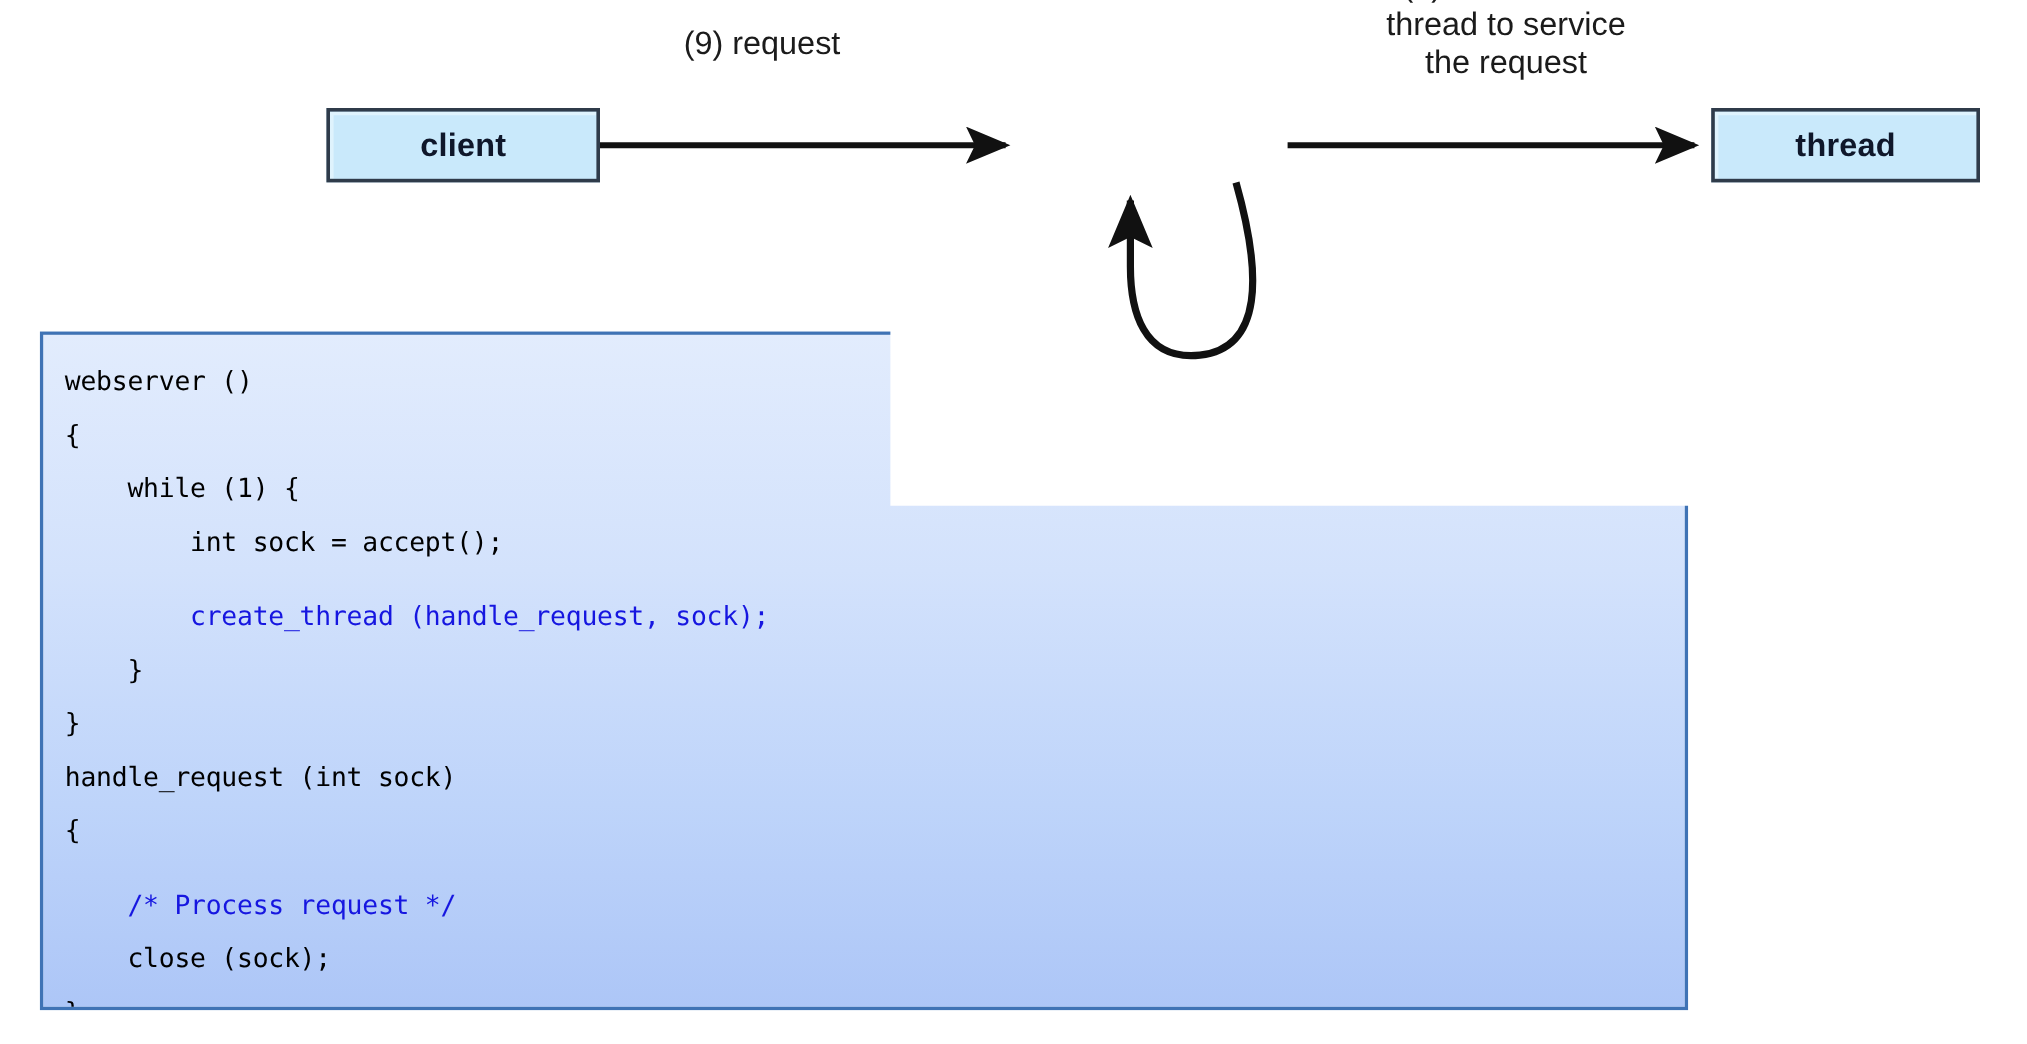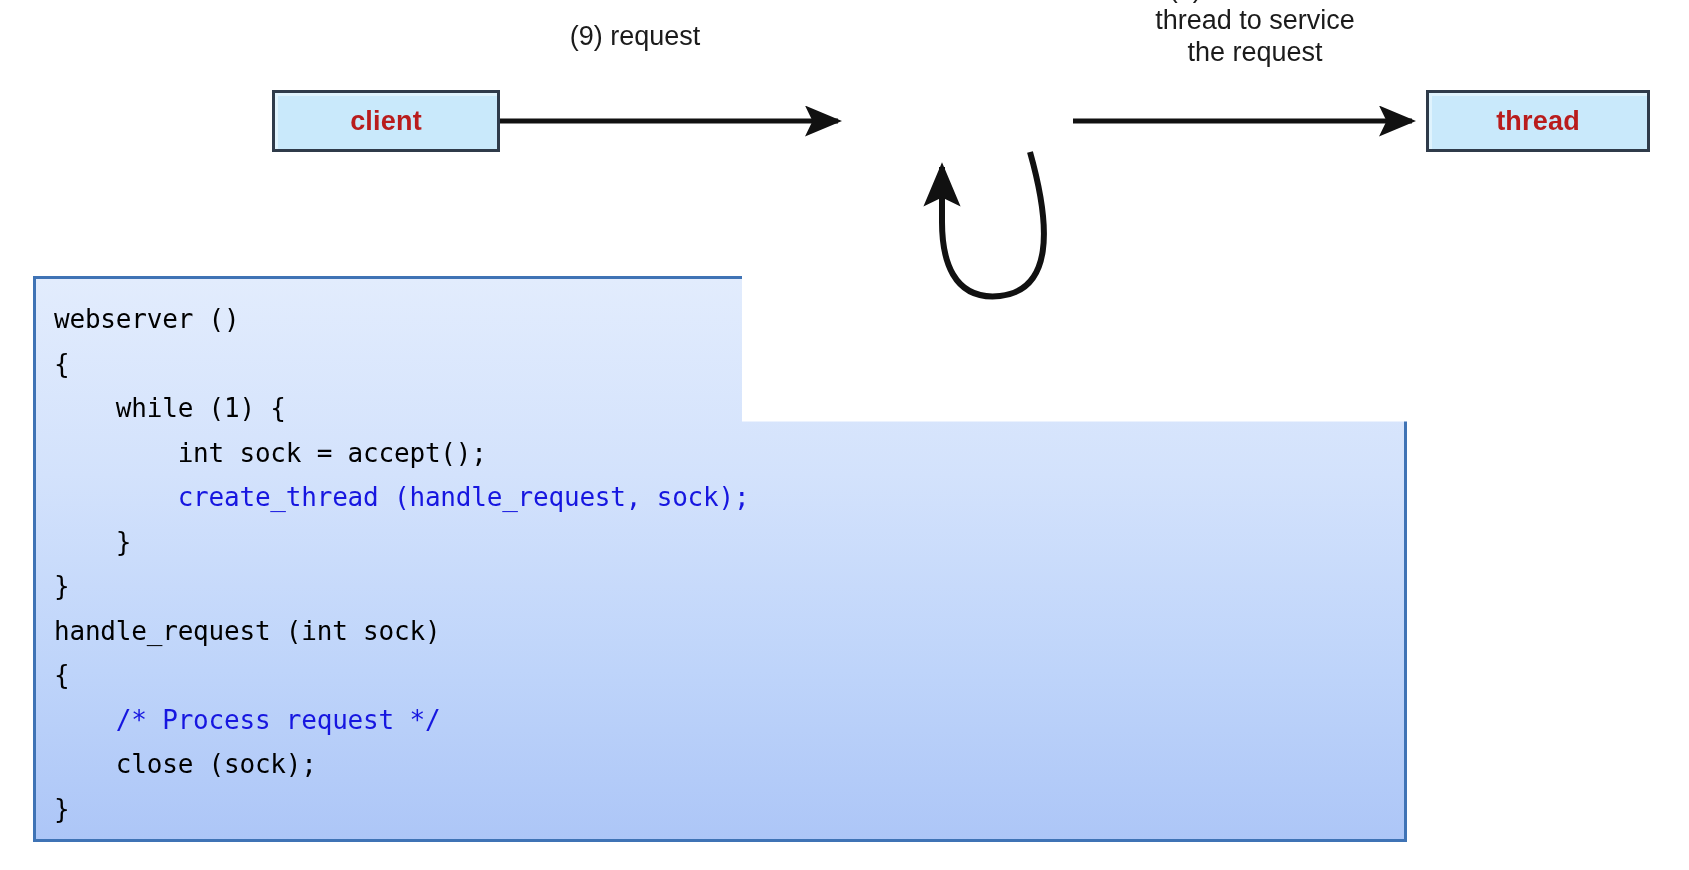--- a/index.html
+++ b/index.html
@@ -28,21 +28,21 @@
     position: absolute;
     box-sizing: border-box;
     background: #c9e9fb;
     border: 3px solid #2f3b4a;
     display: flex;
     align-items: center;
     justify-content: center;
     font-family: "Liberation Sans", sans-serif;
     font-weight: bold;
     font-size: 27px;
-    color: #b91c1c;
+    color: #0f172a;
     letter-spacing: 0.2px;
     box-shadow: inset 3px 0 0 #dff3fd, inset 0 3px 0 #dff3fd;
   }
 
   #node-client { left: 272px; top: 90px;  width: 228px; height: 62px; }
   #node-server { left: 851px; top: 90px;  width: 222px; height: 62px; }
   #node-thread { left: 1426px; top: 90px; width: 224px; height: 62px; }
 
   
   .caption {
@@ -84,28 +84,28 @@
 
   #code-text {
     position: absolute;
     left: 0; top: 0;
     width: 100%;
     height: 100%;
     z-index: 3;
     padding: 18px 0 0 18px;
     box-sizing: border-box;
     font-family: "DejaVu Sans Mono", monospace;
-    font-size: 26px;
+    font-size: 22px;
     line-height: 44.5px;
     color: #000000;
     white-space: pre;
     letter-spacing: -0.2px;
   }
   .code-line { display: block; height: 44.5px; }
-  .code-blue { color: #1616e0; }
+  .code-blue { color: #1616e0; margin-top: 18px; }
 </style>
 </head>
 <body>
 
 <div id="stage">
 
   <svg id="arrows" viewBox="0 0 1689 870" width="1689" height="870" xmlns="http://www.w3.org/2000/svg">
     <defs>
       <marker id="head" markerWidth="9" markerHeight="9" refX="6.6" refY="3.1" orient="auto" markerUnits="strokeWidth">
         <path d="M0,0 L7.4,3.1 L0,6.2 L1.5,3.1 Z" fill="#111111"></path>

